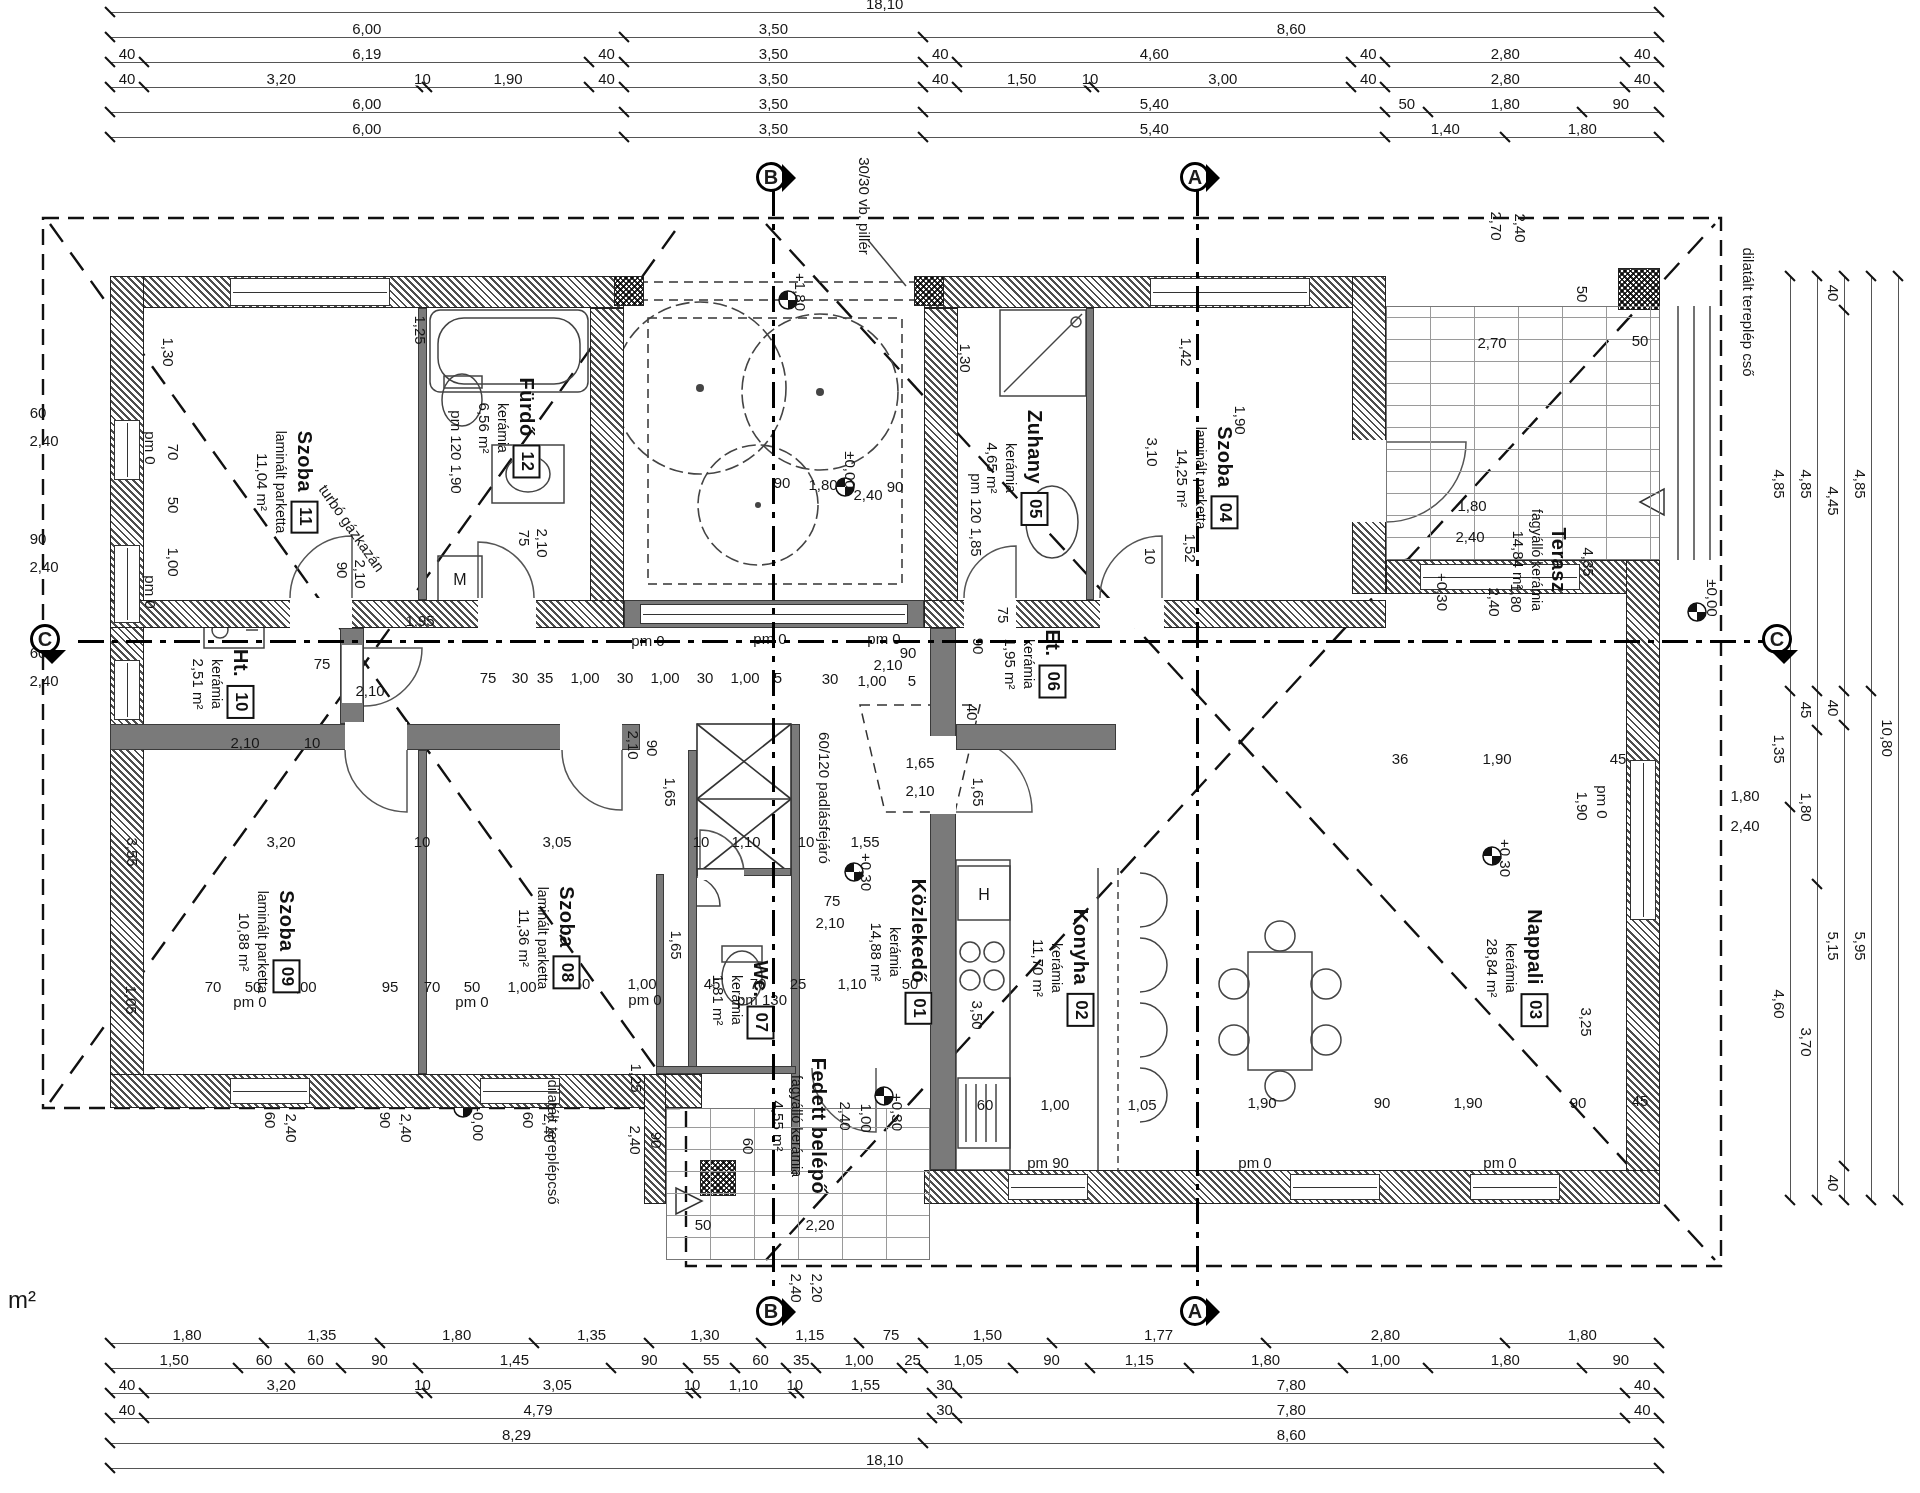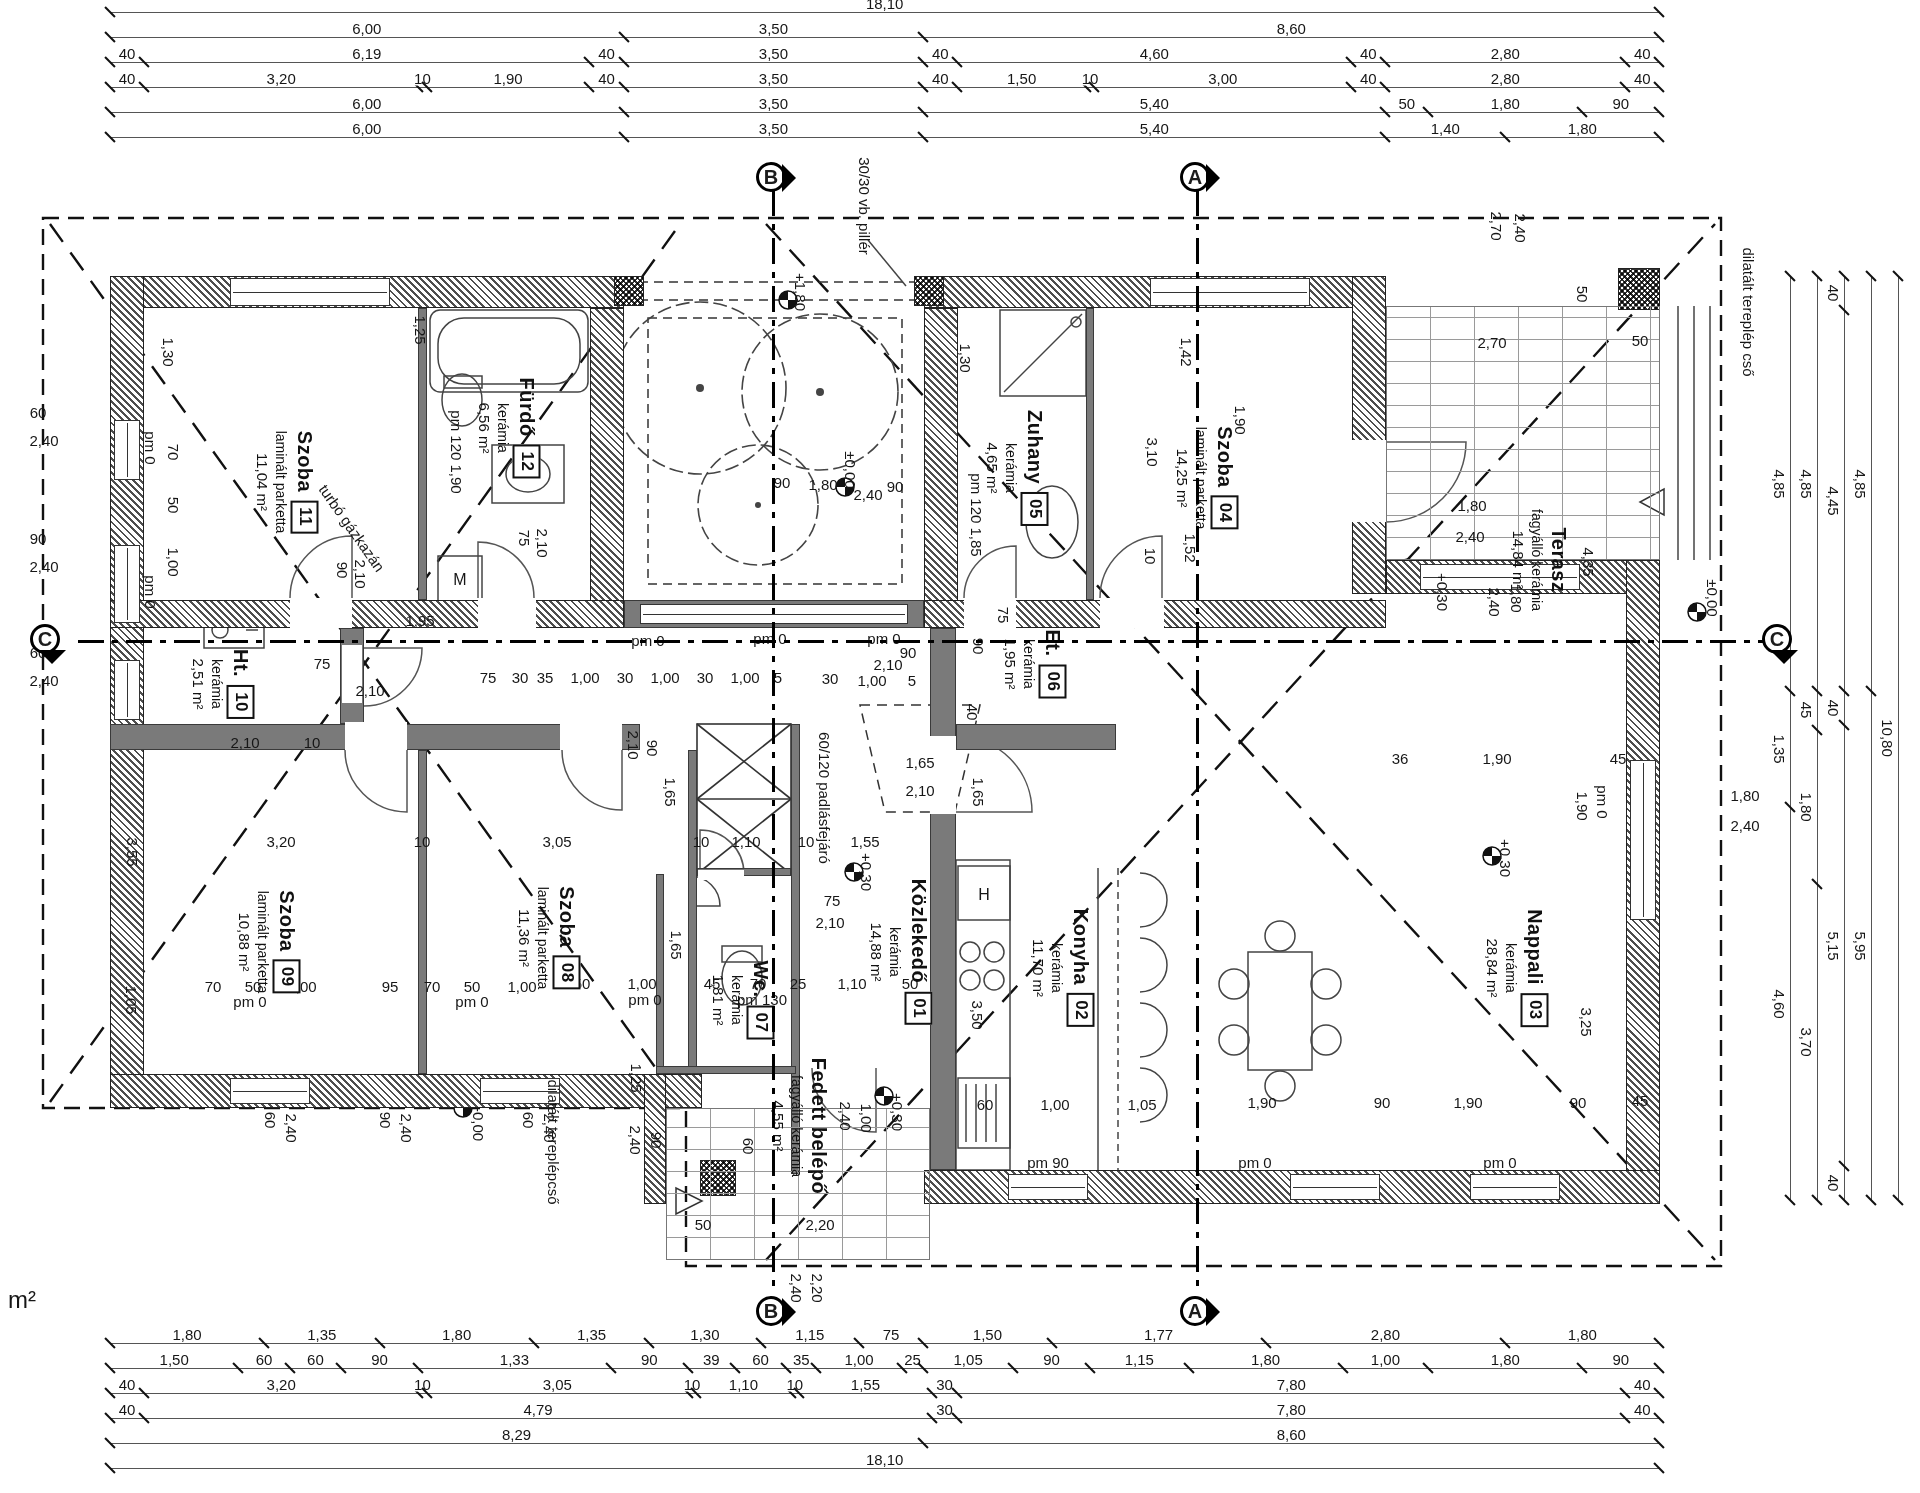--- a/index.html
+++ b/index.html
@@ -344,25 +344,25 @@
       <div class="chline" style="left: 110px; top: 1368px; width: 1549.36px; height: 1px;"></div>
       <div class="tick" style="left: 103px; top: 1367px; transform: rotate(45deg);"></div>
       <div class="lbl dim" style="left: 174.2px; top: 1359px; transform: translate(-50%, -50%);">1,50</div>
       <div class="tick" style="left: 231.4px; top: 1367px; transform: rotate(45deg);"></div>
       <div class="lbl dim" style="left: 264.08px; top: 1359px; transform: translate(-50%, -50%);">60</div>
       <div class="tick" style="left: 282.76px; top: 1367px; transform: rotate(45deg);"></div>
       <div class="lbl dim" style="left: 315.44px; top: 1359px; transform: translate(-50%, -50%);">60</div>
       <div class="tick" style="left: 334.12px; top: 1367px; transform: rotate(45deg);"></div>
       <div class="lbl dim" style="left: 379.64px; top: 1359px; transform: translate(-50%, -50%);">90</div>
       <div class="tick" style="left: 411.16px; top: 1367px; transform: rotate(45deg);"></div>
-      <div class="lbl dim" style="left: 514.46px; top: 1359px; transform: translate(-50%, -50%);">1,33</div>
+      <div class="lbl dim" style="left: 514.46px; top: 1359px; transform: translate(-50%, -50%);">1,45</div>
       <div class="tick" style="left: 603.76px; top: 1367px; transform: rotate(45deg);"></div>
       <div class="lbl dim" style="left: 649.28px; top: 1359px; transform: translate(-50%, -50%);">90</div>
       <div class="tick" style="left: 680.8px; top: 1367px; transform: rotate(45deg);"></div>
-      <div class="lbl dim" style="left: 711.34px; top: 1359px; transform: translate(-50%, -50%);">39</div>
+      <div class="lbl dim" style="left: 711.34px; top: 1359px; transform: translate(-50%, -50%);">55</div>
       <div class="tick" style="left: 727.88px; top: 1367px; transform: rotate(45deg);"></div>
       <div class="lbl dim" style="left: 760.56px; top: 1359px; transform: translate(-50%, -50%);">60</div>
       <div class="tick" style="left: 779.24px; top: 1367px; transform: rotate(45deg);"></div>
       <div class="lbl dim" style="left: 801.22px; top: 1359px; transform: translate(-50%, -50%);">35</div>
       <div class="tick" style="left: 809.2px; top: 1367px; transform: rotate(45deg);"></div>
       <div class="lbl dim" style="left: 859px; top: 1359px; transform: translate(-50%, -50%);">1,00</div>
       <div class="tick" style="left: 894.8px; top: 1367px; transform: rotate(45deg);"></div>
       <div class="lbl dim" style="left: 912.5px; top: 1359px; transform: translate(-50%, -50%);">25</div>
       <div class="tick" style="left: 916.2px; top: 1367px; transform: rotate(45deg);"></div>
       <div class="lbl dim" style="left: 968.14px; top: 1359px; transform: translate(-50%, -50%);">1,05</div>

